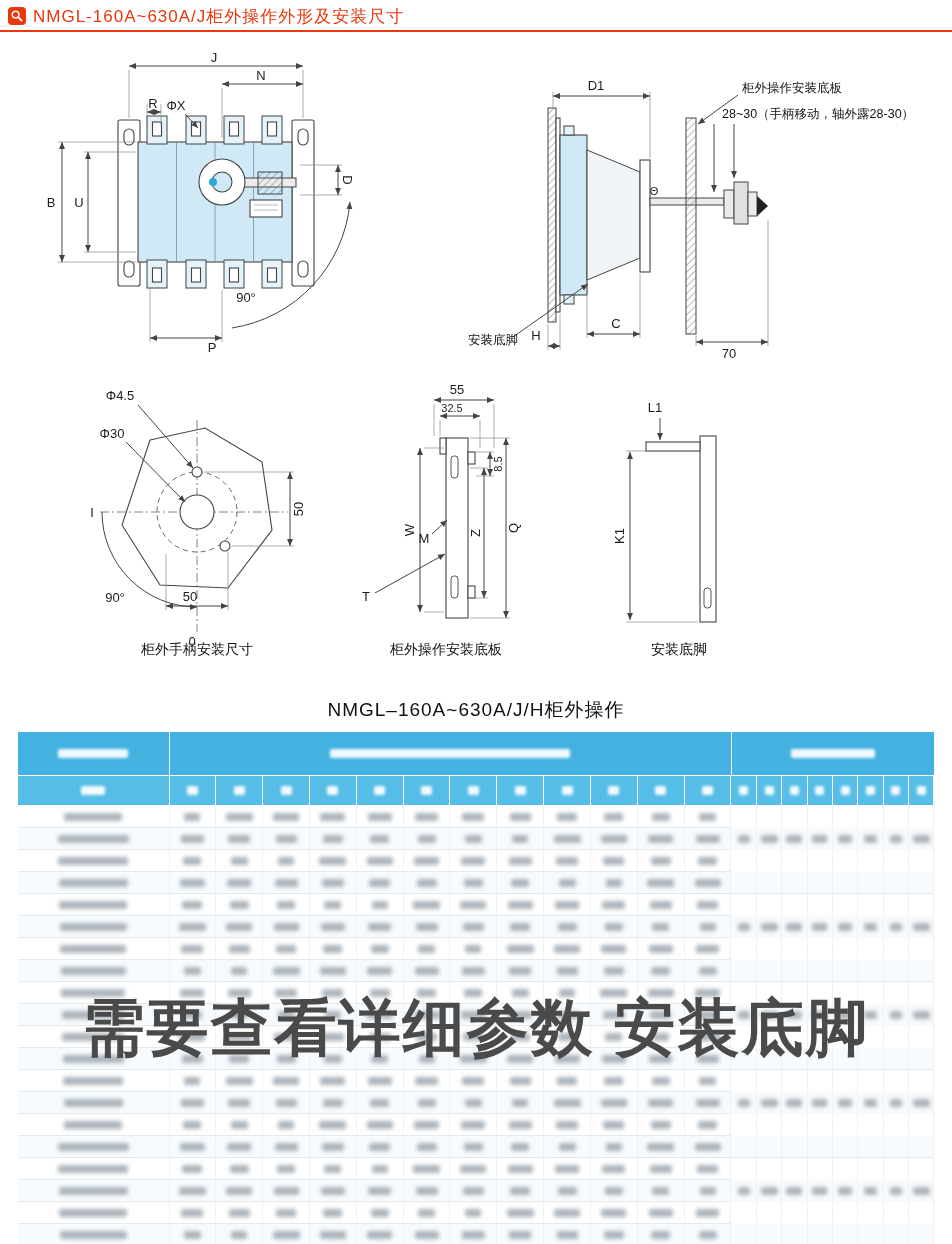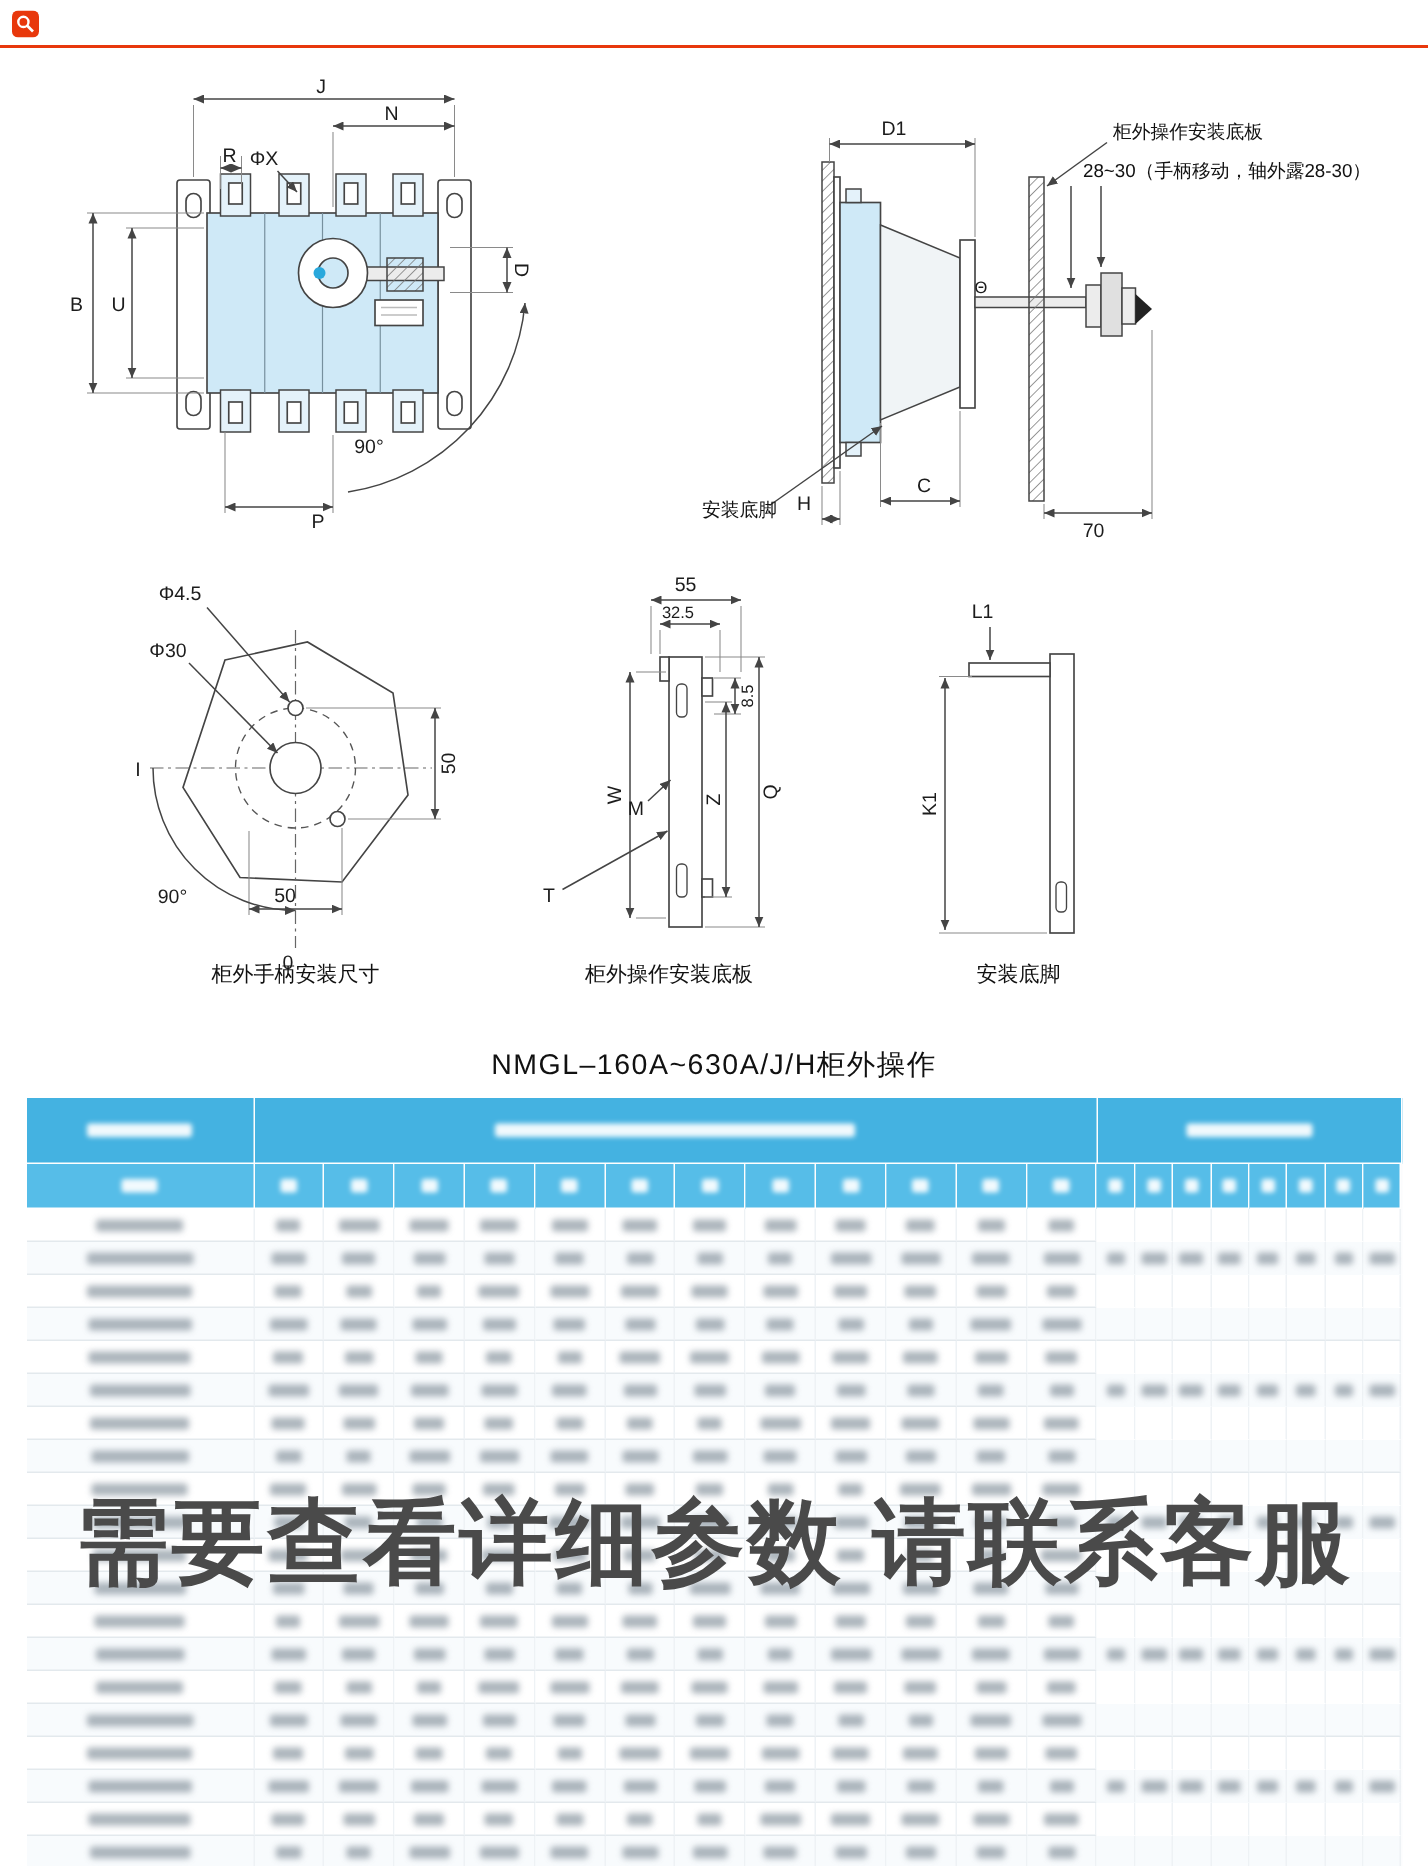--- a/index.html
+++ b/index.html
@@ -58,20 +58,21 @@
 </style>
 </head>
 <body>
 
 <div class="titlebar">
   <svg width="18" height="18">
     <rect x="0" y="0" width="18" height="18" rx="4" fill="#e8380c"></rect>
     <circle cx="7.6" cy="7.6" r="3.4" fill="none" stroke="#fff" stroke-width="1.6"></circle>
     <line x1="10.2" y1="10.2" x2="14" y2="14" stroke="#fff" stroke-width="1.8"></line>
   </svg>
+  <span class="ttl">NMGL-160A~630A/J柜外操作外形及安装尺寸</span>
 </div>
 <div class="rule"></div>
 
 <div class="drawings">
 <svg width="952" height="660" viewBox="0 0 952 660">
   <defs>
     <marker id="ae" markerWidth="8" markerHeight="8" refX="7" refY="3" orient="auto" markerUnits="userSpaceOnUse">
       <path d="M0,0 L7,3 L0,6 Z" fill="#444"></path>
     </marker>
     <marker id="as" markerWidth="8" markerHeight="8" refX="0" refY="3" orient="auto" markerUnits="userSpaceOnUse">
@@ -1427,14 +1428,14 @@
         <div class="bcell rgt gend" style="width: 25.375px;"></div>
         <div class="bcell rgt gend" style="width: 25.375px;"></div>
         <div class="bcell rgt gend" style="width: 25.375px;"></div>
         <div class="bcell rgt gend" style="width: 25.375px;"></div>
         <div class="bcell rgt gend" style="width: 25.375px;"></div>
         <div class="bcell rgt gend" style="width: 25.375px;"></div>
         <div class="bcell rgt gend" style="width: 25.375px;"></div>
         <div class="bcell rgt gend" style="width: 25.375px;"></div>
       </div>
     </div>
-  <div class="watermark">需要查看详细参数 请联系客服</div>
+  <div class="watermark">需要查看详细参数 安装底脚</div>
 </div>
 
 </body></html>

